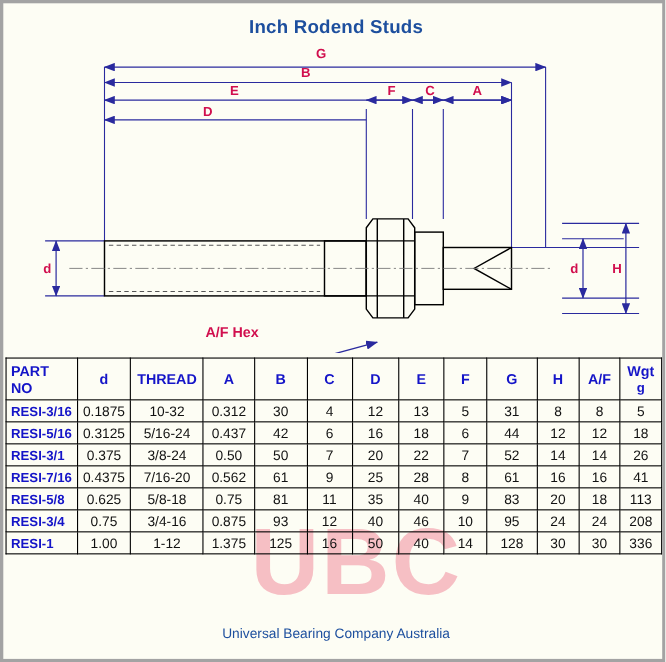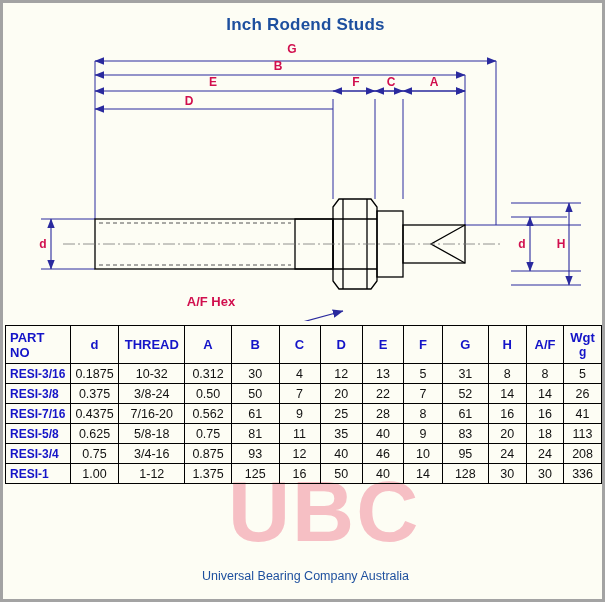--- a/index.html
+++ b/index.html
@@ -240,21 +240,36 @@
           <td class="c-c">4</td>
           <td class="c-dd">12</td>
           <td class="c-e">13</td>
           <td class="c-f">5</td>
           <td class="c-g">31</td>
           <td class="c-h">8</td>
           <td class="c-af">8</td>
           <td class="c-wgt">5</td>
         </tr>
         <tr>
-          <td class="c-part part">RESI-3/8</td>
+          <td class="c-part part">RESI-5/16</td>
+          <td class="c-d">0.3125</td>
+          <td class="c-thr">5/16-24</td>
+          <td class="c-a">0.437</td>
+          <td class="c-b">42</td>
+          <td class="c-c">6</td>
+          <td class="c-dd">16</td>
+          <td class="c-e">18</td>
+          <td class="c-f">6</td>
+          <td class="c-g">44</td>
+          <td class="c-h">12</td>
+          <td class="c-af">12</td>
+          <td class="c-wgt">18</td>
+        </tr>
+        <tr>
+          <td class="c-part part">RESI-3/1</td>
           <td class="c-d">0.375</td>
           <td class="c-thr">3/8-24</td>
           <td class="c-a">0.50</td>
           <td class="c-b">50</td>
           <td class="c-c">7</td>
           <td class="c-dd">20</td>
           <td class="c-e">22</td>
           <td class="c-f">7</td>
           <td class="c-g">52</td>
           <td class="c-h">14</td>

